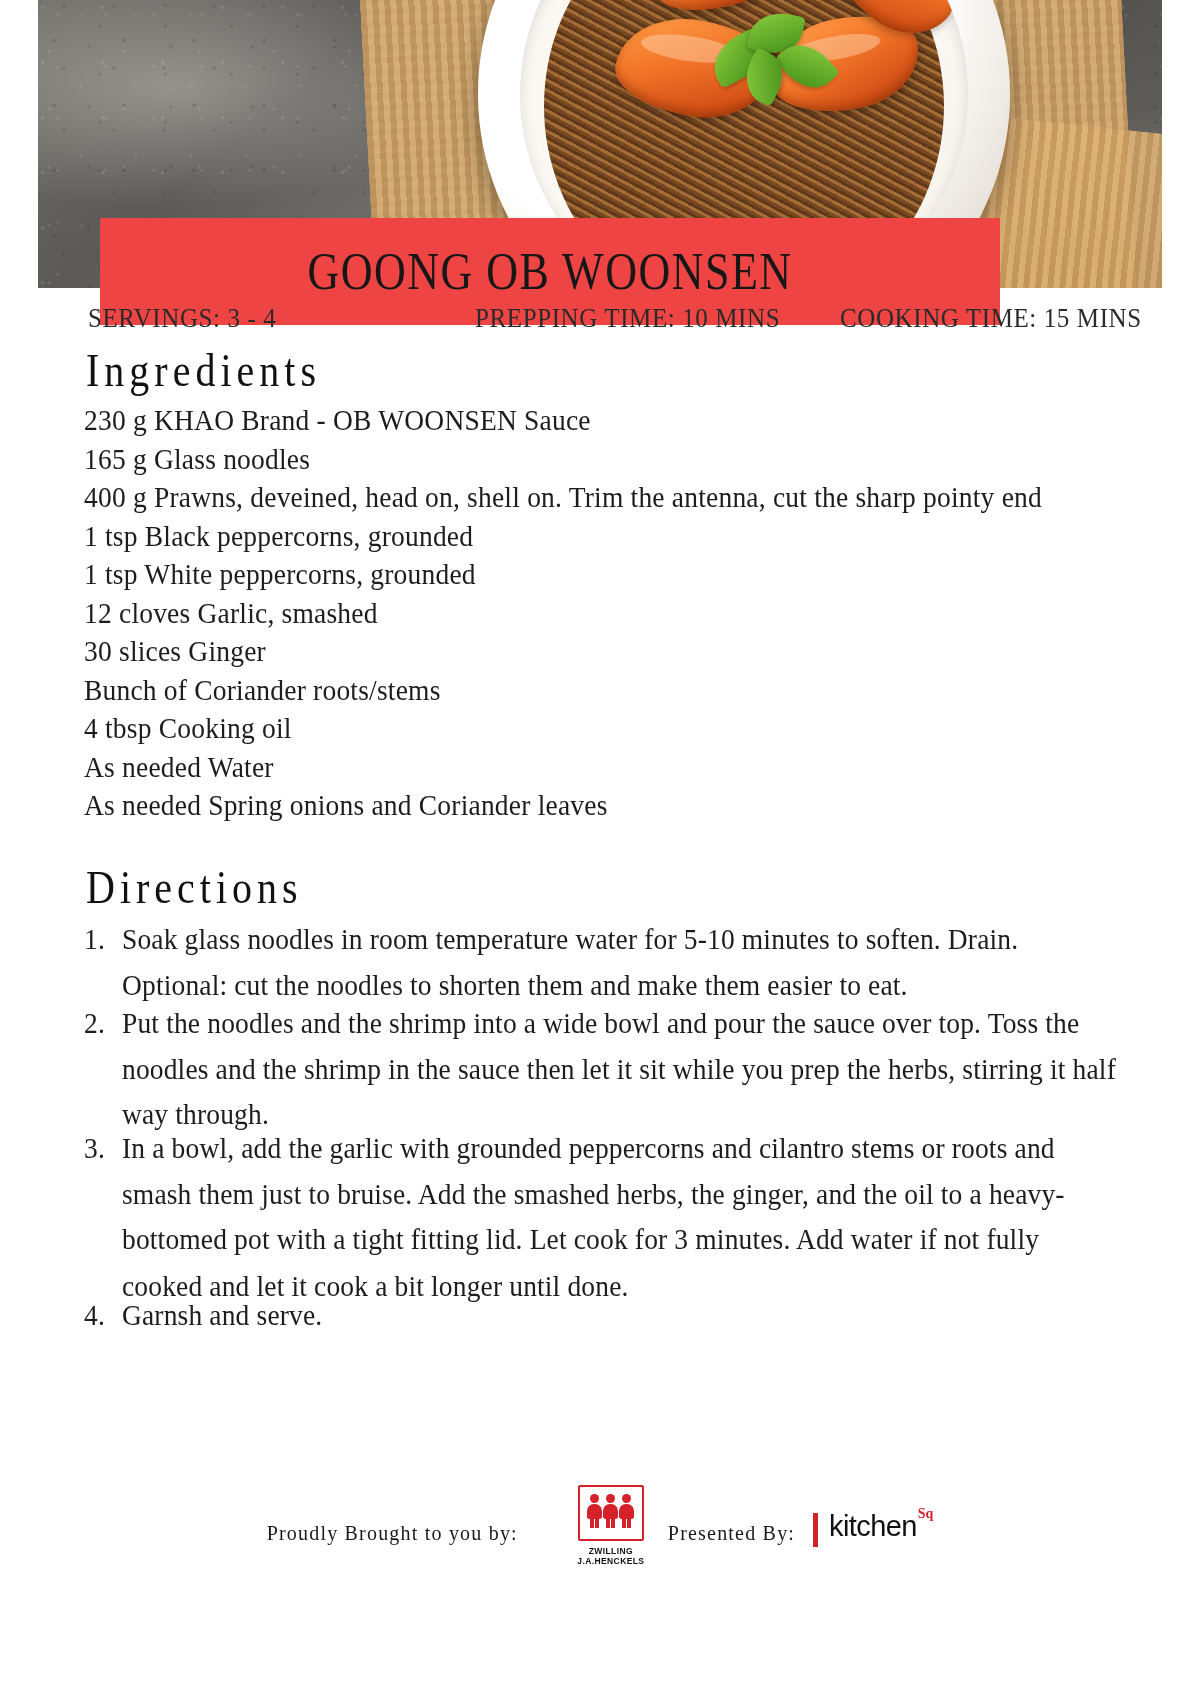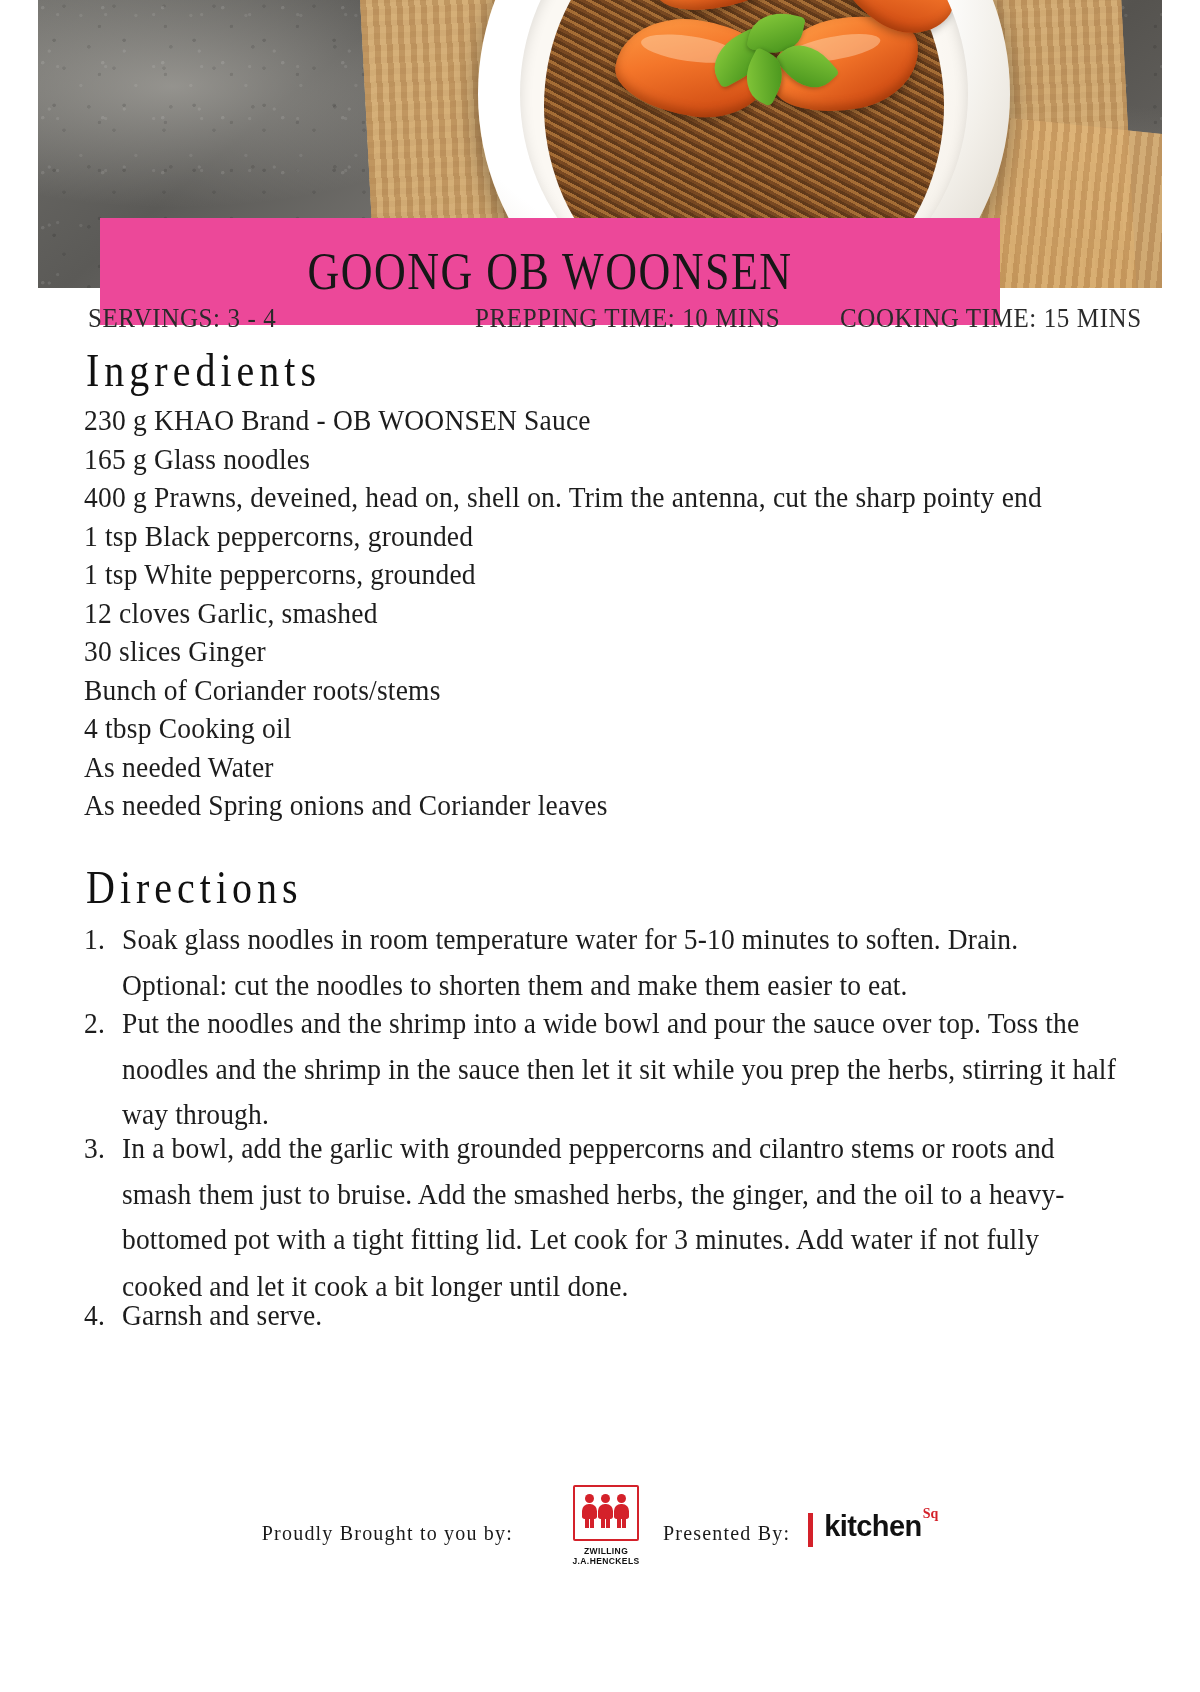--- a/index.html
+++ b/index.html
@@ -67,21 +67,21 @@
   .cilantro{position:absolute;left:186px;top:138px;width:130px;height:96px;}
   .leaf{position:absolute;background:linear-gradient(150deg,#8fd13f,#3e8c18);
     border-radius:70% 10% 65% 12%;box-shadow:0 2px 4px rgba(0,0,0,.25);}
   .l1{left:4px;top:30px;width:56px;height:40px;transform:rotate(-28deg);}
   .l2{left:44px;top:4px;width:52px;height:42px;transform:rotate(12deg);}
   .l3{left:74px;top:38px;width:54px;height:40px;transform:rotate(48deg);}
   .l4{left:34px;top:50px;width:48px;height:38px;transform:rotate(-64deg);}
 
   
   .title-band{position:absolute;left:100px;top:218px;width:900px;height:107px;
-    background:#ec4899;display:flex;align-items:center;justify-content:center;z-index:5;}
+    background:#ef4444;display:flex;align-items:center;justify-content:center;z-index:5;}
   .title{font-family:"Liberation Serif",serif;font-size:44px;letter-spacing:1.5px;
     color:#171717;font-weight:400;white-space:nowrap;transform:scaleY(1.18);}
 
   
   .meta{position:absolute;left:88px;top:300px;width:1028px;height:34px;z-index:6;
     display:flex;align-items:flex-end;gap:11px;}
   .meta-item{font-size:25px;color:#2a2a2a;letter-spacing:.6px;white-space:nowrap;
     transform:scaleY(1.12);transform-origin:bottom;}
   .m-serv{flex:0 0 300px;text-align:left;}
   .m-prep{flex:0 0 430px;text-align:left;padding-left:76px;box-sizing:border-box;}
@@ -136,21 +136,21 @@
     border-radius:46% 46% 18% 18%;}
   .zw-fig .lg{position:absolute;top:25px;width:4px;height:9px;background:#d4212a;}
   .zw-fig .lg1{left:3px;} .zw-fig .lg2{left:8px;}
   .zwf1{left:7px;} .zwf2{left:23px;} .zwf3{left:39px;}
   .zw-text{font-family:"Liberation Sans",sans-serif;font-size:8.5px;font-weight:700;
     color:#111;letter-spacing:.4px;text-align:center;line-height:10px;margin-top:5px;}
 
   
   .kitchensq{position:relative;display:flex;align-items:flex-start;height:48px;}
   .ks-bar{width:5px;height:34px;background:#d4212a;margin-right:3px;margin-top:4px;}
-  .ks-word{font-family:"Liberation Sans",sans-serif;font-size:29px;font-weight:700;
+  .ks-word{font-family:"Liberation Sans",sans-serif;font-size:29px;font-weight:400;
     color:#111;letter-spacing:-.6px;line-height:34px;margin-left:8px;}
   .ks-sup{font-family:Liberation Serif, serif;font-size:14px;font-weight:700;
     color:#d4212a;margin-left:1px;margin-top:-2px;line-height:14px;}
 </style>
 </head>
 <body>
 
 <div class="page">
 
   <div class="hero">

